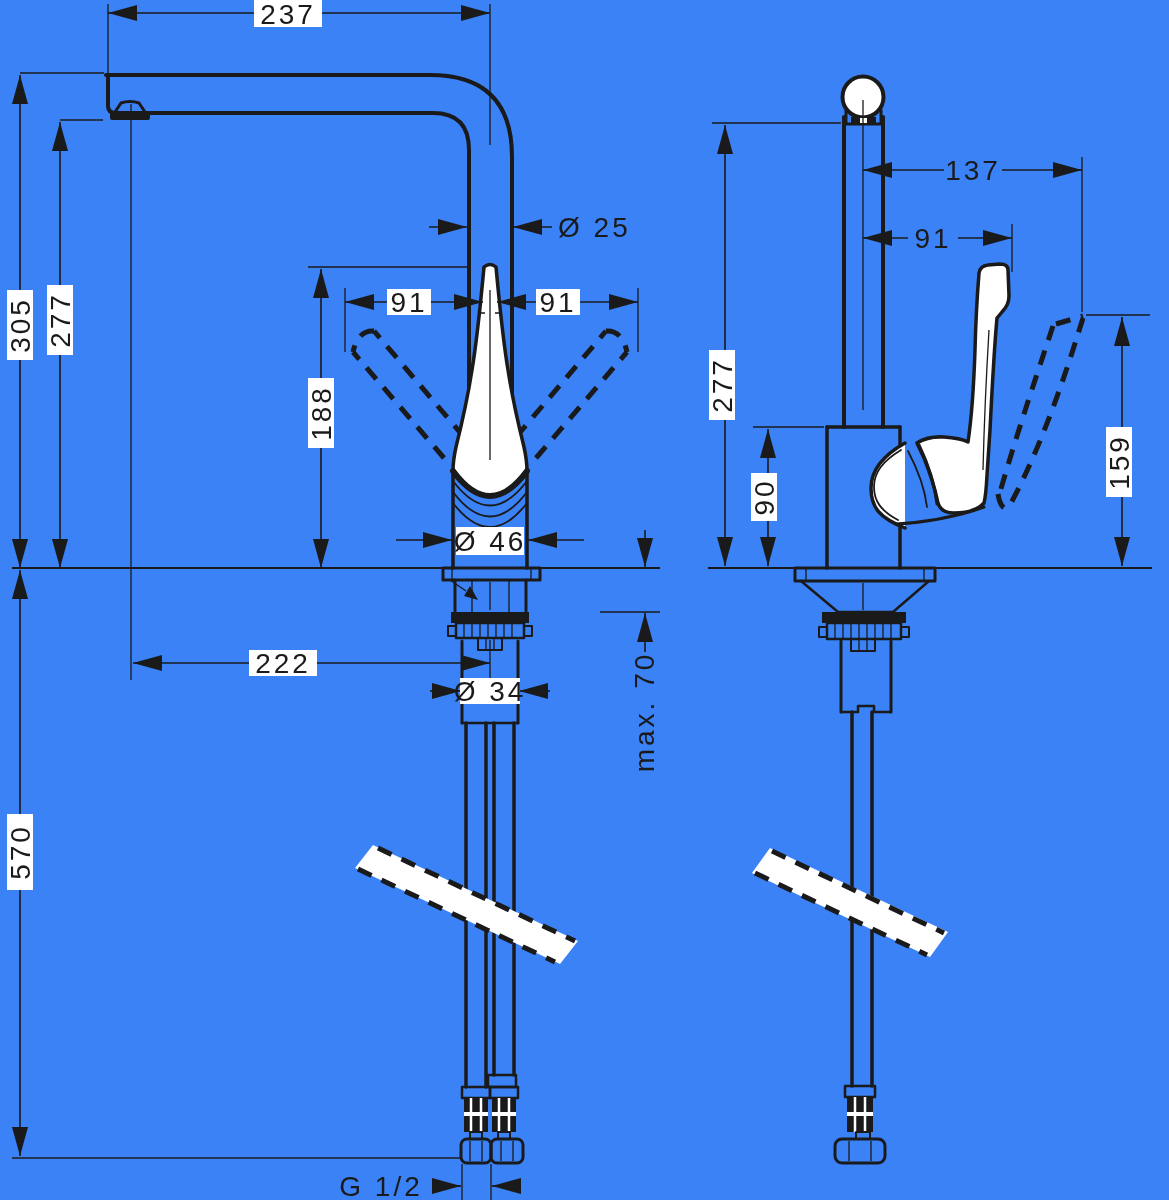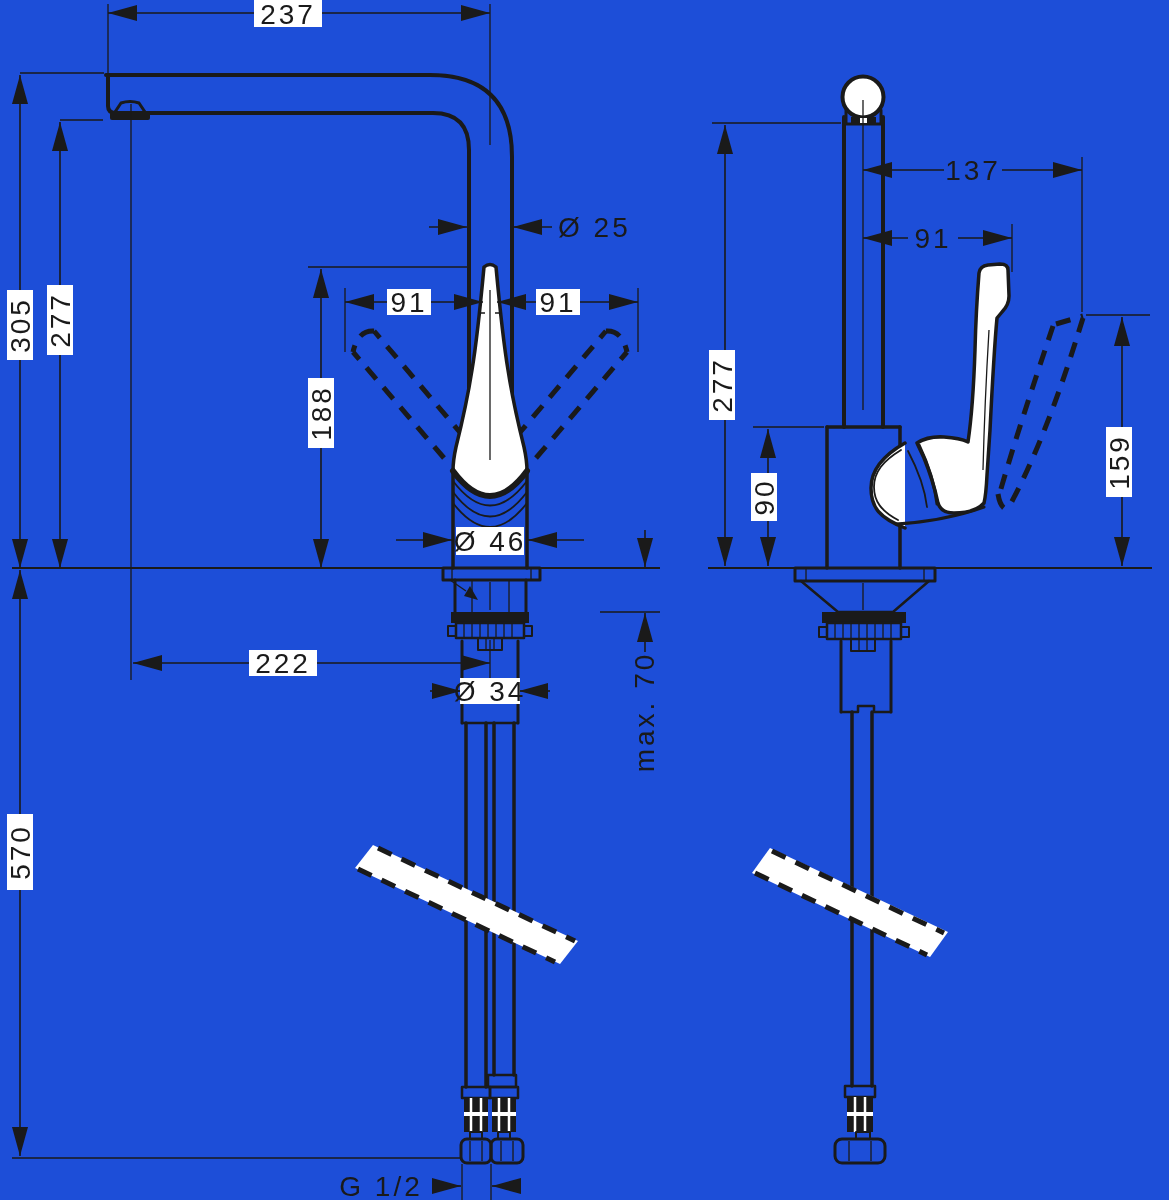--- a/index.html
+++ b/index.html
@@ -1,16 +1,16 @@
 <!DOCTYPE html>
 <html><head>
 <meta charset="utf-8">
 <style>
   html,body{margin:0;padding:0;background:#ffffff;}
-  .stage{position:relative;width:1169px;height:1200px;background:#1d4ed8;overflow:hidden;}
+  .stage{position:relative;width:1169px;height:1200px;background:#3b82f6;overflow:hidden;}
   svg{position:absolute;left:0;top:0;}
   .dim-text{font-family:"Liberation Sans",sans-serif;font-size:28px;letter-spacing:3px;fill:#1a1a1a;}
   .outline{stroke:#1a1a1a;fill:none;stroke-linecap:round;stroke-linejoin:round;}
   .thin{stroke:#1a1a1a;fill:none;stroke-width:1.3;}
   .dimline{stroke:#1a1a1a;fill:none;stroke-width:1.6;}
   .dash{stroke:#1a1a1a;fill:none;stroke-width:5;stroke-dasharray:15 11;stroke-linecap:butt;}
   .whitefill{fill:#ffffff;}
   .inkfill{fill:#1a1a1a;}
 </style>
 </head>

